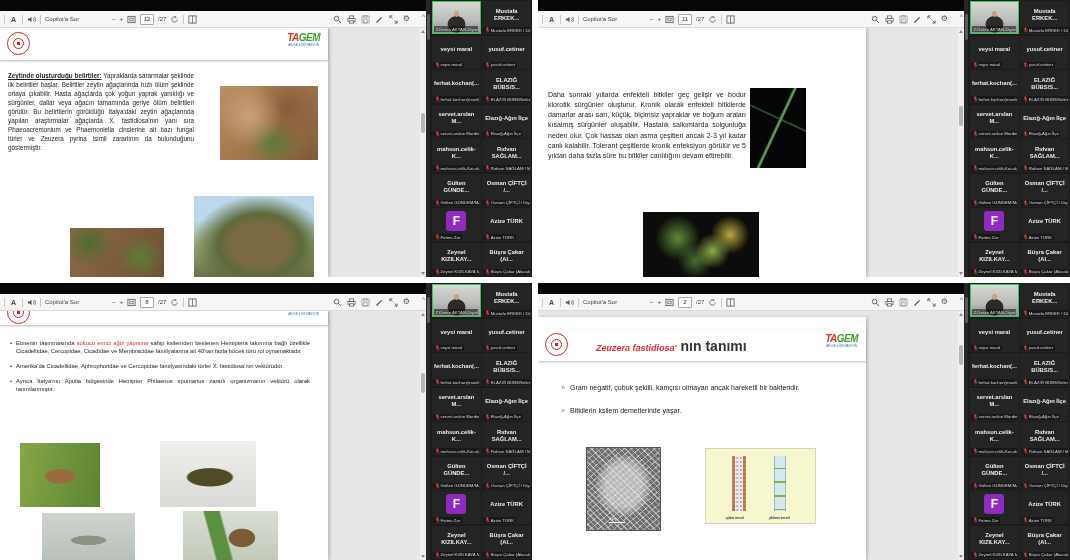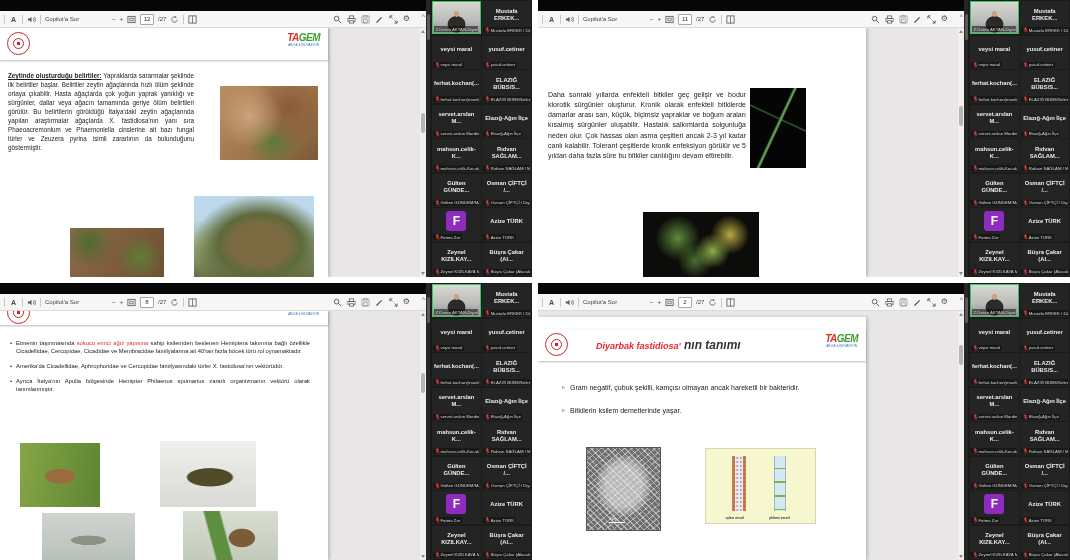--- a/index.html
+++ b/index.html
@@ -1192,21 +1192,21 @@
         <div class="page" style="top:6px;">
           <div class="shead" style="top:12px;position:relative;">
             <div>
   <div class="gov-logo"></div>
   <div class="tagem">
     <div class="t1"><span class="red">TA</span><span class="grn">GEM</span></div>
     <div class="t2">AR-GE &amp; İNOVASYON</div>
   </div>
 </div>
             <div style="position:absolute;left:58px;top:9px;font-size:9px;">
-              <span style="color:#e8262d;font-style:italic;font-weight:bold;">Diyarbak fastidiosa'</span><span style="color:#333;font-weight:bold;font-size:12px;font-style:italic;"> nın tanımı</span>
+              <span style="color:#e8262d;font-style:italic;font-weight:bold;">Zeuzera fastidiosa'</span><span style="color:#333;font-weight:bold;font-size:14px;"> nın tanımı</span>
             </div>
           </div>
           <div class="slide-txt" style="left:24px;top:66px;width:262px;font-size:7px;line-height:1.4;text-align:left;">
             <div style="display:flex;gap:5px;margin-bottom:13px;">
               <span style="color:#555;font-size:6px;">▹</span>
               <span>Gram negatif, çubuk şekilli, kamçısı olmayan ancak hareketli bir bakteridir.</span>
             </div>
             <div style="display:flex;gap:5px;">
               <span style="color:#555;font-size:6px;">▹</span>
               <span>Bitkilerin ksilem demetlerinde yaşar.</span>

